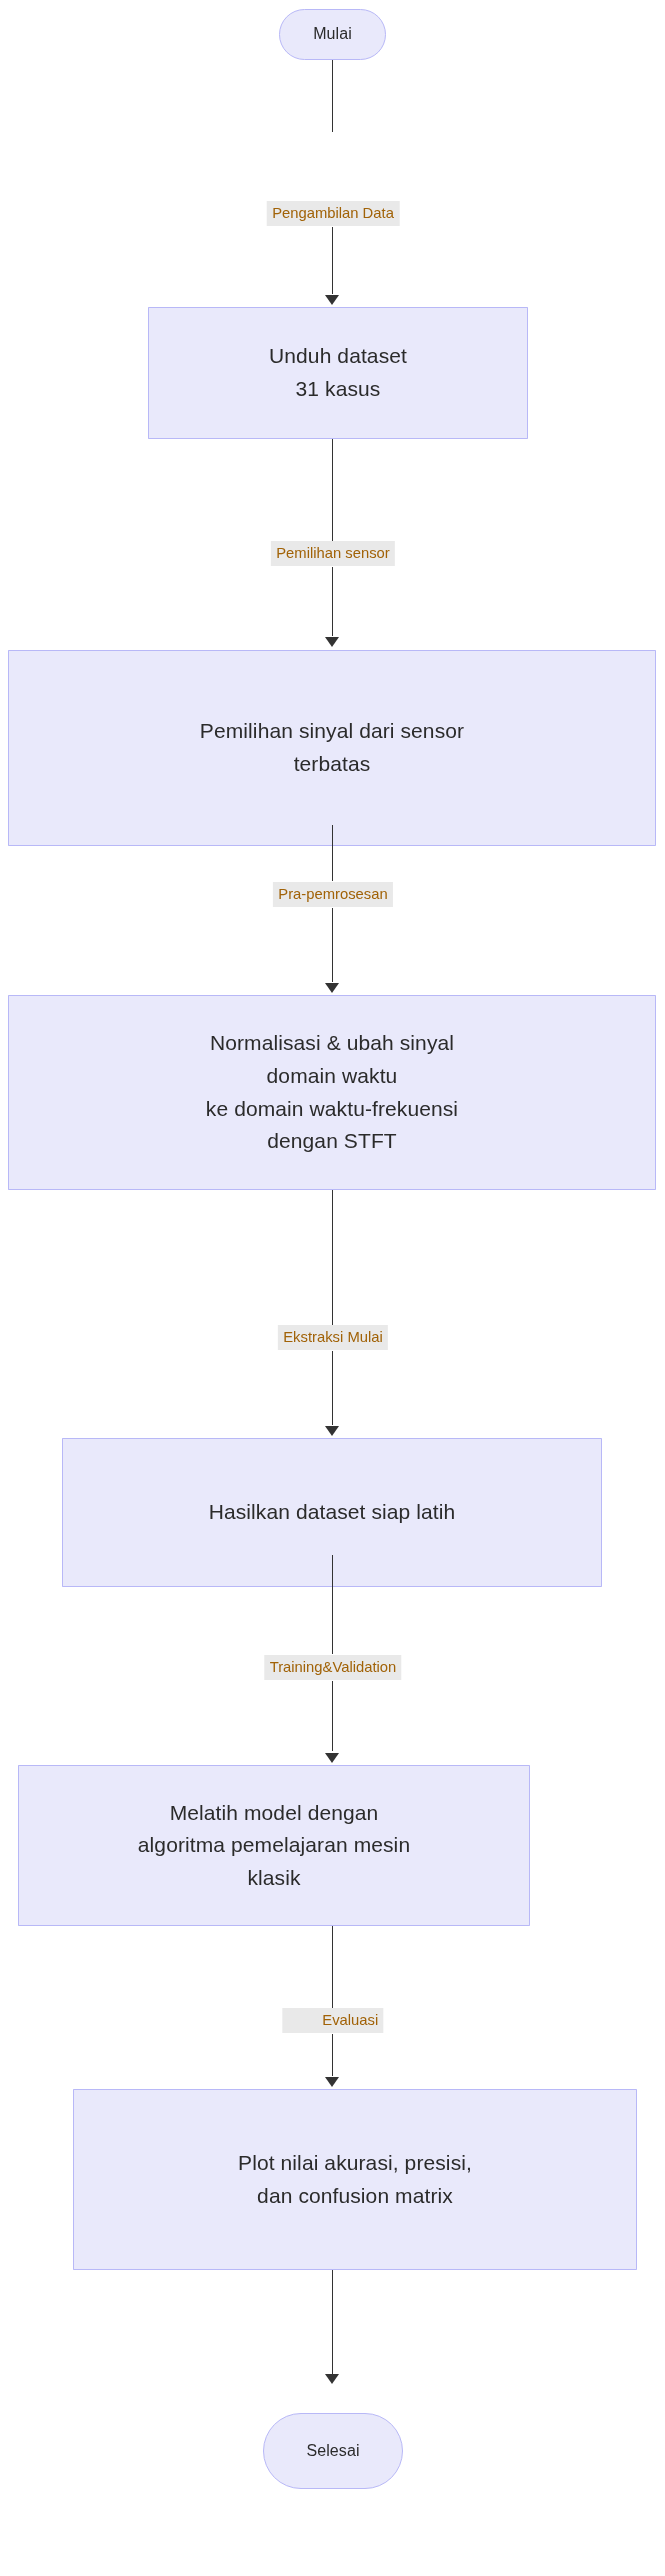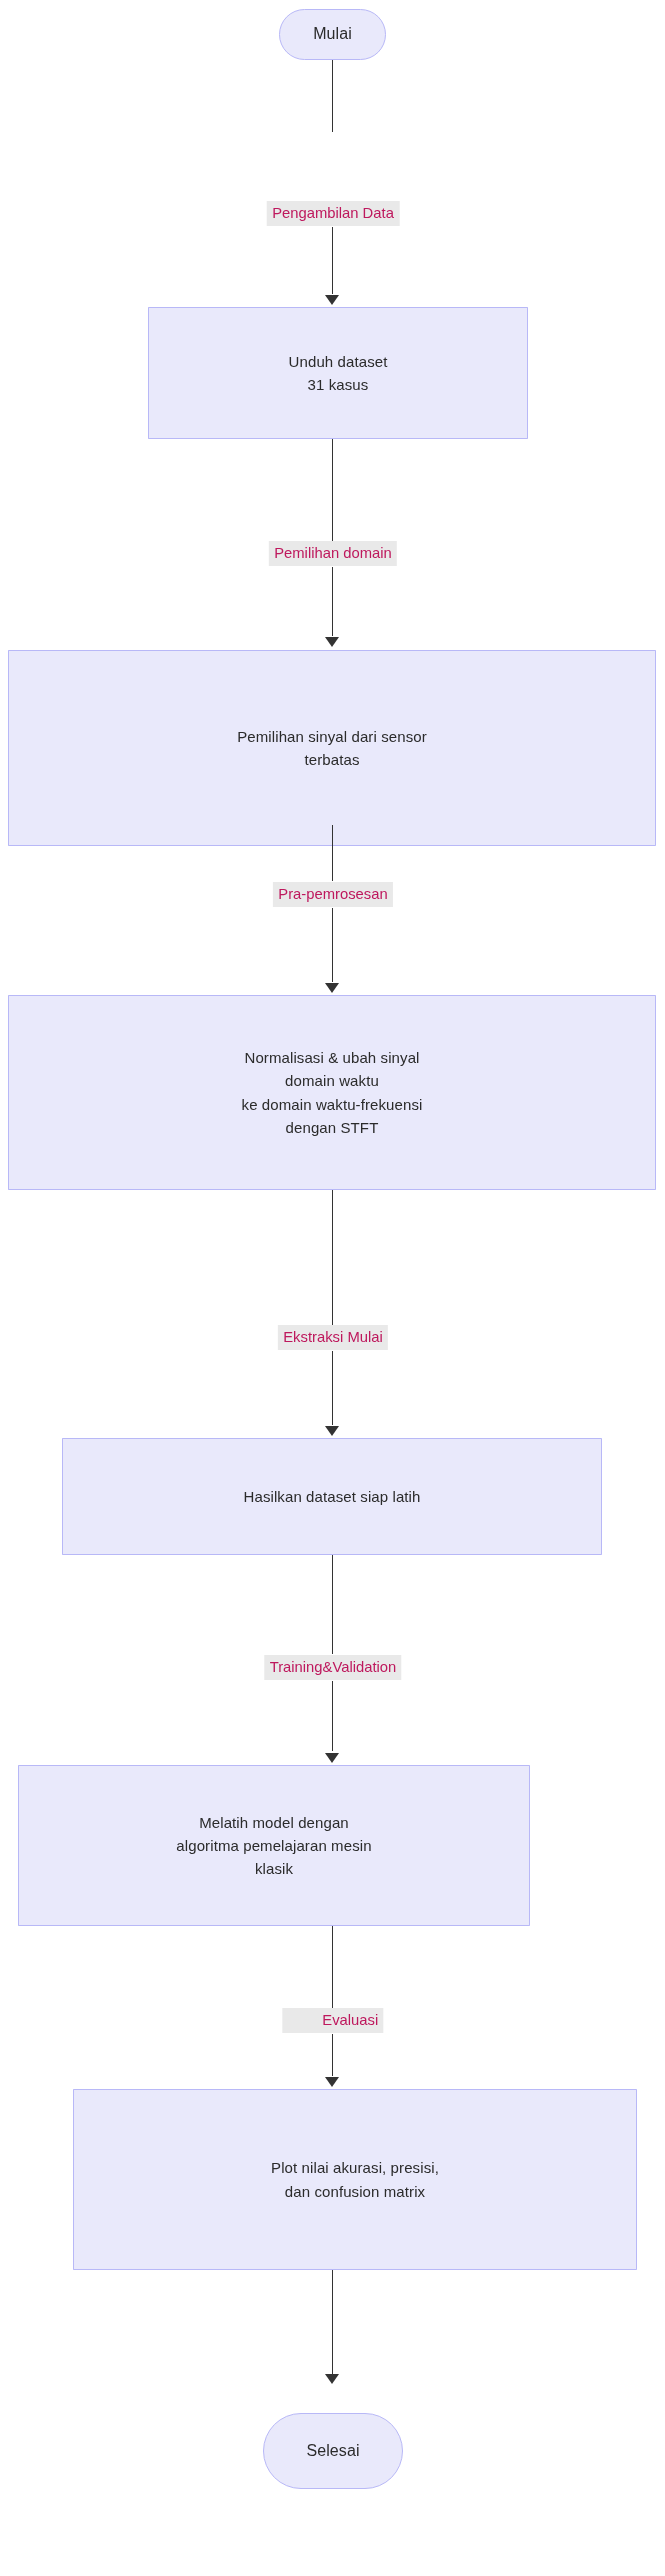--- a/index.html
+++ b/index.html
@@ -26,21 +26,21 @@
     position: absolute;
     box-sizing: border-box;
     background: #e9e9fb;
     border: 1.3px solid #b8b8f7;
     color: #2b2b2b;
     display: flex;
     align-items: center;
     justify-content: center;
     text-align: center;
     line-height: 1.55;
-    font-size: 15px;
+    font-size: 21px;
     font-weight: 400;
     letter-spacing: 0.1px;
   }
 
   .node.terminator {
     border-radius: 670px;
     font-size: 16px;
     justify-content: center;
   }
 
@@ -68,21 +68,21 @@
     border-left: 7.4px solid transparent;
     border-right: 7.4px solid transparent;
     border-top: 10.7px solid #333333;
   }
 
   .edge-label {
     position: absolute;
     transform: translateX(-50%);
     left: 333px;
     background: #e9e9e9;
-    color: #be185d;
+    color: #a16207;
     font-size: 14.8px;
     line-height: 1.0;
     padding: 4.7px 5.4px 6px 5.4px;
     white-space: nowrap;
   }
 </style>
 </head>
 <body>
 
 <div id="flow">
@@ -96,21 +96,21 @@
   <div class="edge-label" style="top:201px;">Pengambilan Data</div>
   <div class="arrow-head" style="top:295px;"></div>
 
   <div class="node process" style="left:148px; top:307px; width:380px; height:132px;">
     <span class="node-label">Unduh dataset
 31 kasus</span>
   </div>
 
   <div class="edge-line" style="top:439px; height:102px;"></div>
   <div class="edge-line" style="top:567px; height:69px;"></div>
-  <div class="edge-label" style="top:541px;">Pemilihan domain</div>
+  <div class="edge-label" style="top:541px;">Pemilihan sensor</div>
   <div class="arrow-head" style="top:637px;"></div>
 
   <div class="node process" style="left:8px; top:650px; width:648px; height:196px;">
     <span class="node-label">Pemilihan sinyal dari sensor
 terbatas</span>
   </div>
 
   <div class="edge-line" style="top:825px; height:56px;"></div>
   <div class="edge-line" style="top:908px; height:74px;"></div>
   <div class="edge-label" style="top:882px;">Pra-pemrosesan</div>
@@ -121,21 +121,21 @@
 domain waktu
 ke domain waktu-frekuensi
 dengan STFT</span>
   </div>
 
   <div class="edge-line" style="top:1190px; height:135px;"></div>
   <div class="edge-line" style="top:1351px; height:74px;"></div>
   <div class="edge-label" style="top:1325px;">Ekstraksi Mulai</div>
   <div class="arrow-head" style="top:1426px;"></div>
 
-  <div class="node process" style="left:62px; top:1438px; width:540px; height:117px;">
+  <div class="node process" style="left:62px; top:1438px; width:540px; height:149px;">
     <span class="node-label">Hasilkan dataset siap latih</span>
   </div>
 
   <div class="edge-line" style="top:1555px; height:99px;"></div>
   <div class="edge-line" style="top:1681px; height:70px;"></div>
   <div class="edge-label" style="top:1655px;text-align:center;">Training&amp;Validation</div>
   <div class="arrow-head" style="top:1753px;"></div>
 
   <div class="node process" style="left:18px; top:1765px; width:512px; height:161px;">
     <span class="node-label">Melatih model dengan

